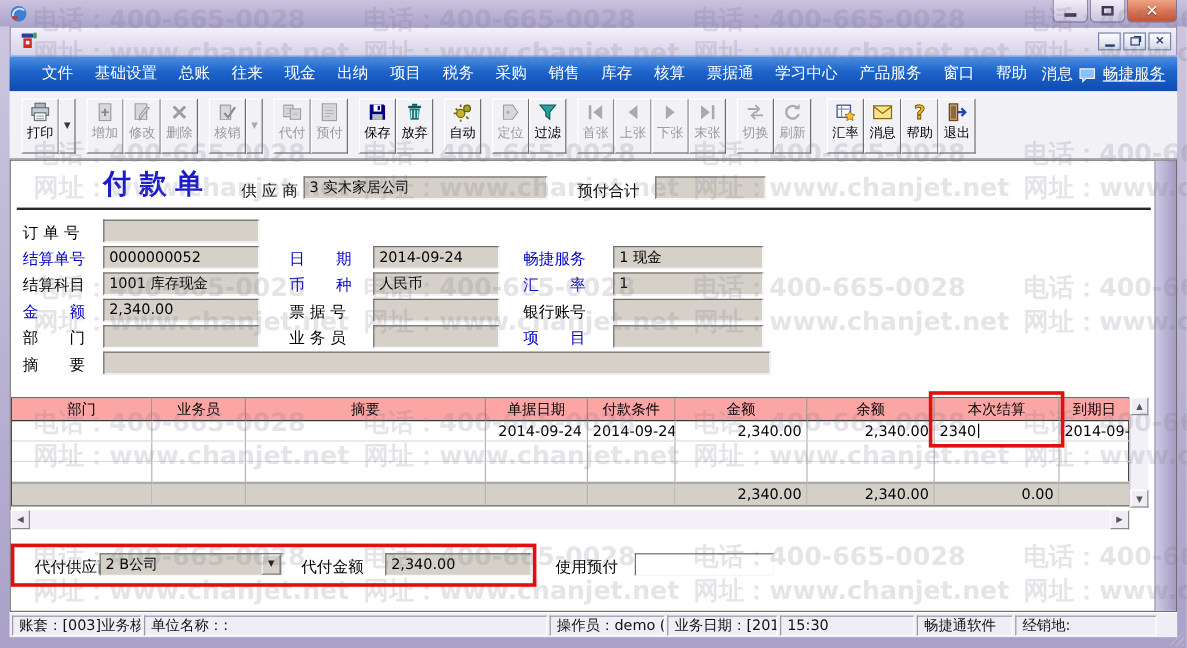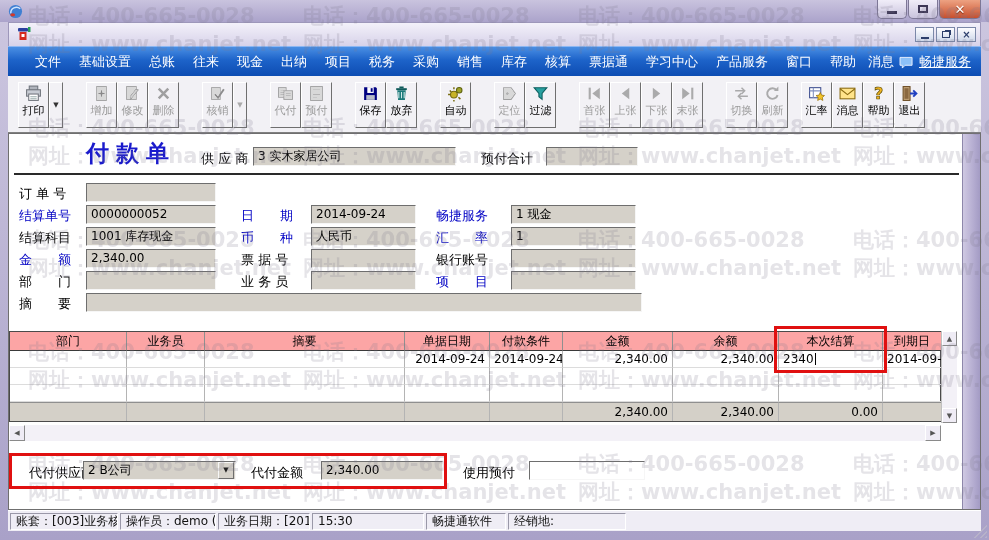--- a/index.html
+++ b/index.html
@@ -30,21 +30,21 @@
 #menuright .mr{color:#fff;font-size:13px;}
 #menuright .link{text-decoration:underline;}
 
 #toolbar{position:absolute;left:8px;top:76px;width:973px;height:57px;background:#f2f1f5;border-bottom:1px solid #808080;display:flex;align-items:flex-start;padding:6px 0 0 10px;}
 .tbtn{width:31px;height:46px;border:1px solid;border-color:#ffffff #6f6f6f #6f6f6f #ffffff;background:#f2f1f5;display:flex;flex-direction:column;align-items:center;padding-top:2px;flex:none;}
 .tbtn .lab{font-size:11px;line-height:14px;color:#000;white-space:nowrap;margin-top:2px;}
 .tbtn.off .lab{color:#9a9a9a;}
 .tbtn.off svg{filter:grayscale(1) brightness(1.3) contrast(.65);opacity:.8;}
 .tdd{width:14px;height:46px;border:1px solid;border-color:#ffffff #6f6f6f #6f6f6f #ffffff;background:#f2f1f5;display:flex;align-items:center;justify-content:center;font-size:7px;color:#333;flex:none;}
 .tdd.off{color:#aaa;}
-.gap{margin-left:23px;}
+.gap{margin-left:9px;}
 .biggap{margin-left:13px;}
 
 #client{position:absolute;left:8px;top:133px;width:973px;height:377px;background:#fff;border:1px solid #6f6f6f;}
 #content{position:absolute;left:0;top:0;width:955px;height:375px;}
 #sidestrip{position:absolute;right:0;top:0;width:18px;height:375px;background:linear-gradient(90deg,#cfc9e2,#b5adD1 60%,#a39bc4);border-left:1px solid #8d87aa;}
 #formtitle{position:absolute;left:77px;top:4px;font-size:23px;font-weight:bold;letter-spacing:7px;color:#1a1acc;}
 .flabel{position:absolute;font-size:13px;color:#000;white-space:nowrap;}
 .flabel.blue{color:#0000c4;}
 .field{position:absolute;height:19px;background:#d5d1c9;border:1px solid;border-color:#6e6e6e #f6f6f6 #f6f6f6 #6e6e6e;font-size:12px;line-height:17px;padding:0 4px;color:#000;overflow:hidden;white-space:nowrap;}
 .field.white{background:#fff;}
@@ -431,20 +431,21 @@
       <div class="field white" style="left:520px;top:327px;width:116px;"></div>
 
       <div class="redbox" style="left:765px;top:192px;width:113px;height:47px;z-index:45;"></div>
       <div class="redbox" style="left:0px;top:319px;width:438px;height:36px;z-index:45;"></div>
     </div>
     <div id="sidestrip"></div>
   </div>
 
   <div id="statusbar">
       <div class="scell" style="width: 108px;">账套：[003]业务核</div>
+      <div class="scell" style="width: 336px;">单位名称：:</div>
       <div class="scell" style="width: 96px;">操作员：demo (dem</div>
       <div class="scell" style="width: 92px;">业务日期：[2014-</div>
       <div class="scell" style="width: 112px;">15:30</div>
       <div class="scell" style="width: 80px;">畅捷通软件</div>
       <div class="scell" style="width: 118px;">经销地:</div>
     </div>
   <div id="grip"></div>
 
   <div id="wm">
       <div class="wmt" style="left: 28px; top: 2px;">电话：400-665-0028</div>

